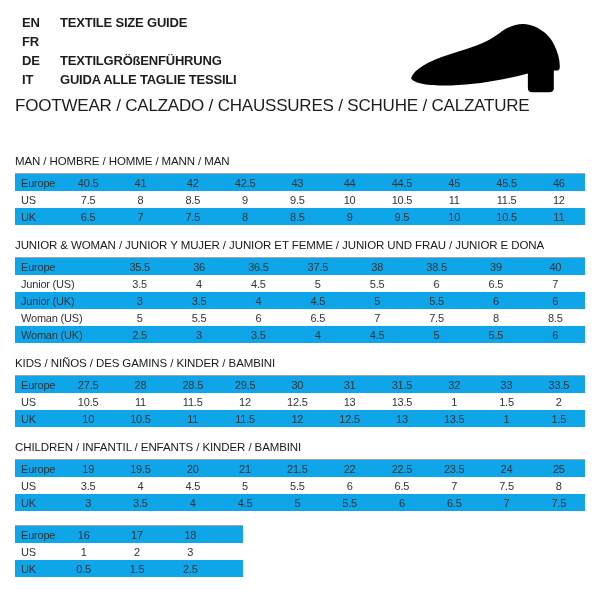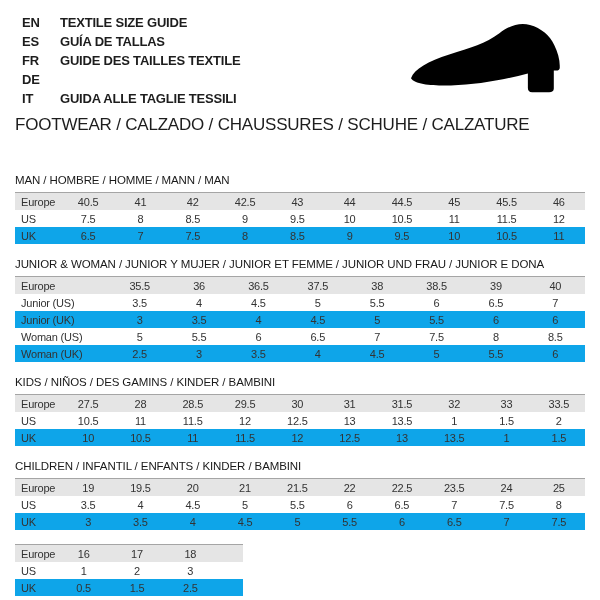--- a/index.html
+++ b/index.html
@@ -20,21 +20,21 @@
   .shoe-wrap { position: absolute; top: 17px; right: 20px; width: 185px; height: 85px; }
   .shoe-wrap svg { width: 100%; height: 100%; display: block; }
 
   
   .size-section { margin-top: 14px; }
   .size-section.first { margin-top: 39px; }
   .sec-title { font-size: 11.5px; font-weight: normal; letter-spacing: -0.1px; margin-bottom: 6px; color: #1a1a1a; }
 
   .size-table { width: 570px; border-top: 1px solid #a5a5a5; color: #333333; }
   .row { display: flex; height: 17px; align-items: center; font-size: 11px; letter-spacing: -0.2px; }
-  .row.header-row { background: #e5e5e5; }
+  .row.header-row { background: #0ea5e9; }
   .row.alt { background: #0ea5e9; }
   .cell { white-space: nowrap; overflow: hidden; }
   .cell.label { flex: 0 0 47px; width: 47px; padding-left: 6px; }
   .cell.val { flex: 1 1 0; text-align: center; }
 
   .size-table.t1 .cell.label { flex-basis: 95px; width: 95px; }
   .size-table.t4 { width: 228px; }
   .size-table.t4 .cell.label { flex-basis: 42px; width: 42px; }
   .size-table.t4 .row::after { content: ""; display: block; flex: 0 0 26px; }
 </style>
@@ -43,29 +43,25 @@
 
 <div class="page">
 
   <div class="header">
     <div class="langs">
       <div class="lang-row">
         <span class="lang-code">EN</span>
         <span class="lang-text">TEXTILE SIZE GUIDE</span>
       </div>
       <div class="lang-row">
-        <span class="lang-code">ES</span>
-        <span class="lang-text">GUÍA DE TALLAS</span>
-      </div>
-      <div class="lang-row">
         <span class="lang-code">FR</span>
-        <span class="lang-text">GUIDE DES TAILLES TEXTILE</span>
       </div>
       <div class="lang-row">
         <span class="lang-code">DE</span>
+        <span class="lang-text">TEXTILGRÖßENFÜHRUNG</span>
       </div>
       <div class="lang-row">
         <span class="lang-code">IT</span>
         <span class="lang-text">GUIDA ALLE TAGLIE TESSILI</span>
       </div>
     </div>
 
     <div class="shoe-wrap">
       <svg viewBox="0 0 200 100" preserveAspectRatio="xMidYMid meet" aria-hidden="true">
         <path fill="#000000" d="M10,72

